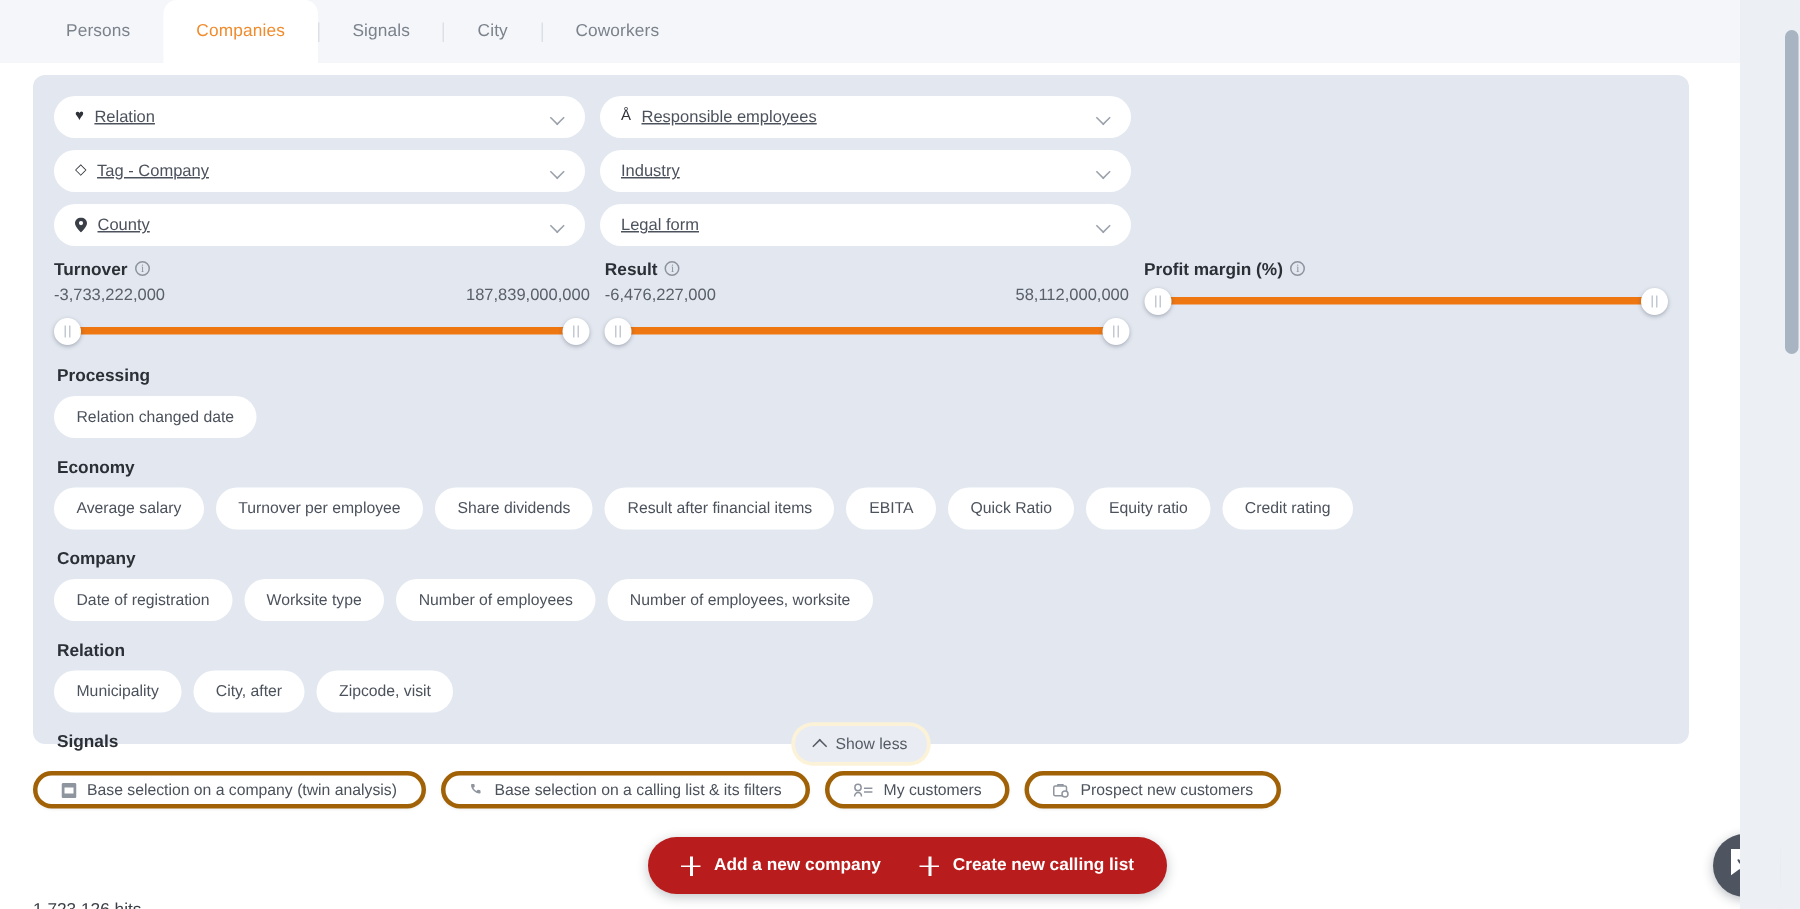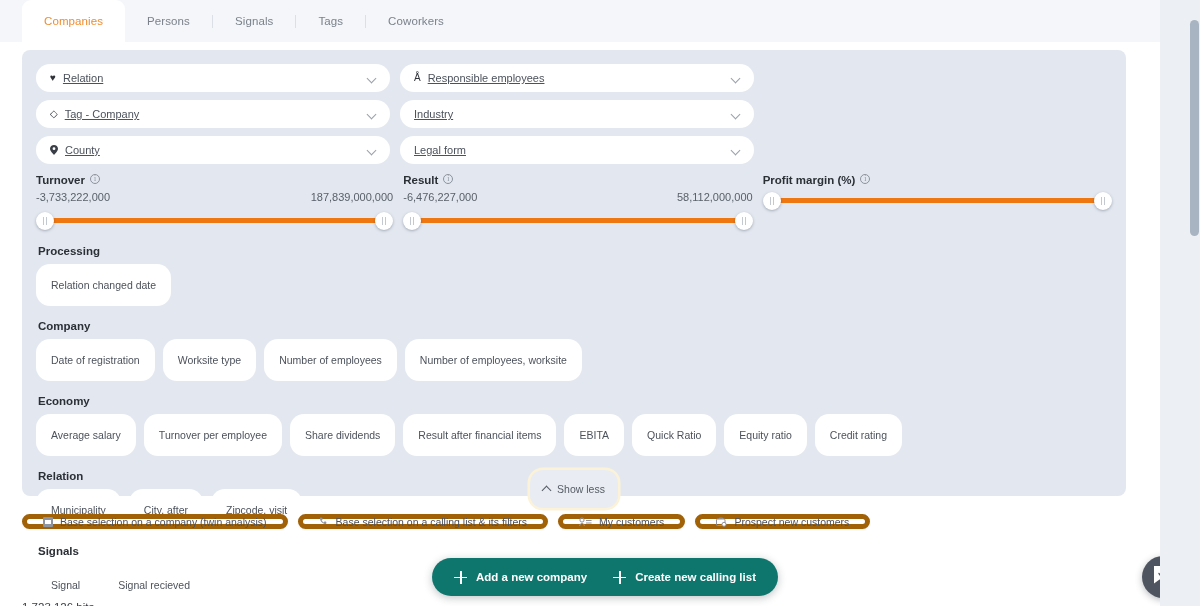--- a/index.html
+++ b/index.html
@@ -189,42 +189,42 @@
   }
   .chips {
     display: flex;
     flex-wrap: wrap;
     gap: 8px;
     margin-bottom: 14px;
   }
   .chip {
     background: #fff;
     border-radius: 14px;
-    height: 42px;
+    height: 28px;
     padding: 0 15px;
     display: inline-flex;
     align-items: center;
     font-size: 10.5px;
     color: #4c525c;
     cursor: pointer;
     white-space: nowrap;
   }
 
   
   .showless-wrap {
     position: absolute;
     left: 0; right: 0;
     bottom: -12px;
     display: flex;
     justify-content: center;
   }
   .showless {
     background: #e9edf3;
     border-radius: 13px;
-    height: 38px;
+    height: 24px;
     padding: 0 13px;
     display: inline-flex;
     align-items: center;
     gap: 6px;
     font-size: 10.5px;
     color: #555b64;
     cursor: pointer;
     box-shadow: 0 0 0 2.5px #fbf2d8;
   }
   .caret-up {
@@ -243,23 +243,23 @@
 
   
   .actions {
     position: absolute;
     top: 472px; left: 22px;
     display: flex;
     gap: 10px;
   }
   .abtn {
     background: #fff;
-    border: 5px solid #a16207;
+    border: 3px solid #a16207;
     border-radius: 16px;
-    height: 15px;
+    height: 25px;
     padding: 0 16px;
     display: inline-flex;
     align-items: center;
     gap: 7px;
     font-size: 10.5px;
     color: #4c525c;
     cursor: pointer;
     white-space: nowrap;
     box-shadow: 0 1px 2px rgba(40,50,70,.07);
   }
@@ -271,21 +271,21 @@
     top: 559px; left: 22px;
     font-size: 11.5px;
     color: #3b4048;
   }
 
   
   .floatbar {
     position: absolute;
     left: 432px; top: 558px;
     height: 38px;
-    background: #0f766e;
+    background: #b91c1c;
     border-radius: 19px;
     display: flex;
     align-items: center;
     padding: 0 22px;
     gap: 26px;
     box-shadow: 0 2px 8px rgba(30,38,52,.28);
   }
   .fbtn {
     display: inline-flex;
     align-items: center;
@@ -343,33 +343,33 @@
     width: 27px; height: 606px;
     background: #eceff4;
   }
 </style>
 </head>
 <body>
 
 <div class="app">
 
   <div class="tabbar">
+    <div class="tab">
+      <span>Persons</span>
+    </div>
     <div class="tab active">
       <span>Companies</span>
-    </div>
-    <div class="tab">
-      <span>Persons</span>
     </div>
     <div class="tab-sep"></div>
     <div class="tab">
       <span>Signals</span>
     </div>
     <div class="tab-sep"></div>
     <div class="tab">
-      <span>Tags</span>
+      <span>City</span>
     </div>
     <div class="tab-sep"></div>
     <div class="tab">
       <span>Coworkers</span>
     </div>
   </div>
 
   <div class="page">
 
     <div class="filter-panel">
@@ -454,48 +454,48 @@
           </div>
         </div>
       </div>
 
       <div class="groups">
 
         <div>
           <div class="grp-title">Processing</div>
           <div class="chips">
             <div class="chip">Relation changed date</div>
-          </div>
-        </div>
-
-        <div>
-          <div class="grp-title">Company</div>
-          <div class="chips">
-            <div class="chip">Date of registration</div>
-            <div class="chip">Worksite type</div>
-            <div class="chip">Number of employees</div>
-            <div class="chip">Number of employees, worksite</div>
           </div>
         </div>
 
         <div>
           <div class="grp-title">Economy</div>
           <div class="chips">
             <div class="chip">Average salary</div>
             <div class="chip">Turnover per employee</div>
             <div class="chip">Share dividends</div>
             <div class="chip">Result after financial items</div>
             <div class="chip">EBITA</div>
             <div class="chip">Quick Ratio</div>
             <div class="chip">Equity ratio</div>
             <div class="chip">Credit rating</div>
           </div>
         </div>
 
         <div>
+          <div class="grp-title">Company</div>
+          <div class="chips">
+            <div class="chip">Date of registration</div>
+            <div class="chip">Worksite type</div>
+            <div class="chip">Number of employees</div>
+            <div class="chip">Number of employees, worksite</div>
+          </div>
+        </div>
+
+        <div>
           <div class="grp-title">Relation</div>
           <div class="chips">
             <div class="chip">Municipality</div>
             <div class="chip">City, after</div>
             <div class="chip">Zipcode, visit</div>
           </div>
         </div>
 
         <div>
           <div class="grp-title">Signals</div>

